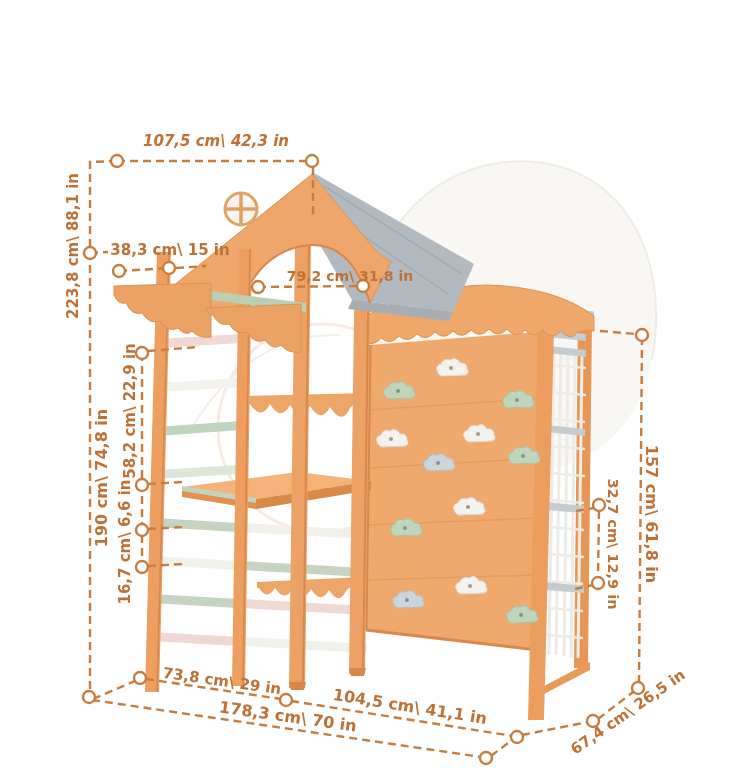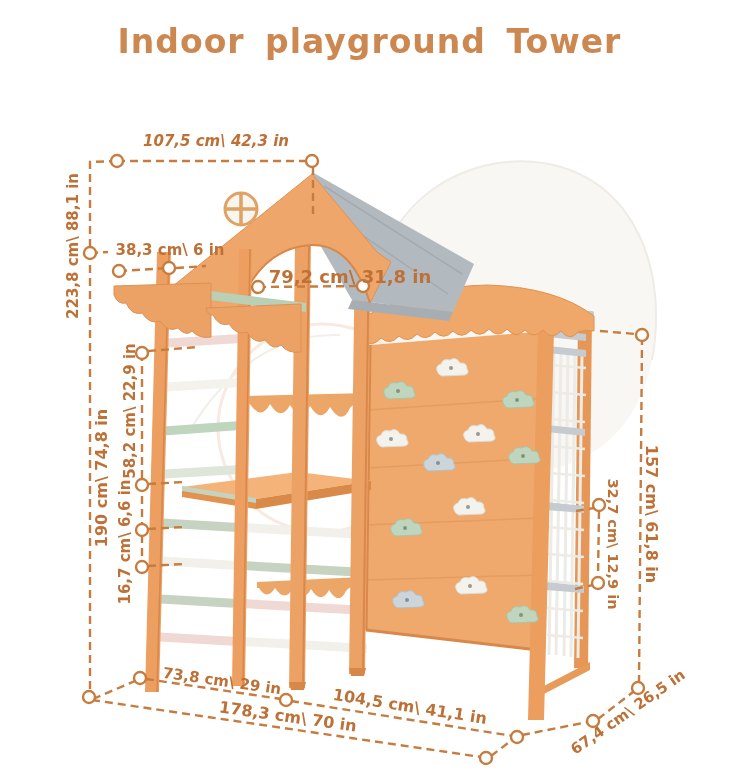--- a/index.html
+++ b/index.html
@@ -216,25 +216,24 @@
       <circle cx="517" cy="737" r="6"></circle>
         <circle cx="486" cy="758" r="6"></circle>
       <circle cx="593" cy="721" r="6"></circle>
         <circle cx="638" cy="688" r="6"></circle>
       <circle cx="642" cy="335" r="6"></circle>
         <circle cx="599" cy="505" r="6"></circle>
       <circle cx="598" cy="583" r="6"></circle>
     </g>
   </svg>
 
-  <div class="title">Indoor playground Tower</div>
 
   <div class="dim" style="left:216px;top:141px;font-style:italic;">107,5 cm\ 42,3 in</div>
-  <div class="dim" style="left:170px;top:250px;">38,3 cm\ 6 in</div>
-  <div class="dim" style="left:350px;top:276px;font-size:18px;">79,2 cm\ 31,8 in</div>
+  <div class="dim" style="left:170px;top:250px;">38,3 cm\ 15 in</div>
+  <div class="dim" style="left:350px;top:276px;font-size:14px;">79,2 cm\ 31,8 in</div>
   <div class="dim" style="left:73px;top:246px;transform:rotate(-90deg);">223,8 cm\ 88,1 in</div>
   <div class="dim" style="left:101px;top:478px;transform:rotate(-90deg);font-size:16px;">190 cm\ 74,8 in</div>
   <div class="dim" style="left:130px;top:411px;transform:rotate(-90deg);">58,2 cm\ 22,9 in</div>
   <div class="dim" style="left:125px;top:542px;transform:rotate(-90deg);">16,7 cm\ 6,6 in</div>
   <div class="dim" style="left:222px;top:681px;transform:rotate(8deg);">73,8 cm\ 29 in</div>
   <div class="dim" style="left:288px;top:716px;transform:rotate(8deg);font-size:16px;">178,3 cm\ 70 in</div>
   <div class="dim" style="left:410px;top:706px;transform:rotate(9deg);font-size:16px;">104,5 cm\ 41,1 in</div>
   <div class="dim" style="left:628px;top:712px;transform:rotate(-35deg);">67,4 cm\ 26,5 in</div>
   <div class="dim" style="left:652px;top:514px;transform:rotate(90deg);font-size:16px;">157 cm\ 61,8 in</div>
   <div class="dim" style="left:613px;top:544px;transform:rotate(90deg);font-size:14.5px;">32,7 cm\ 12,9 in</div>

